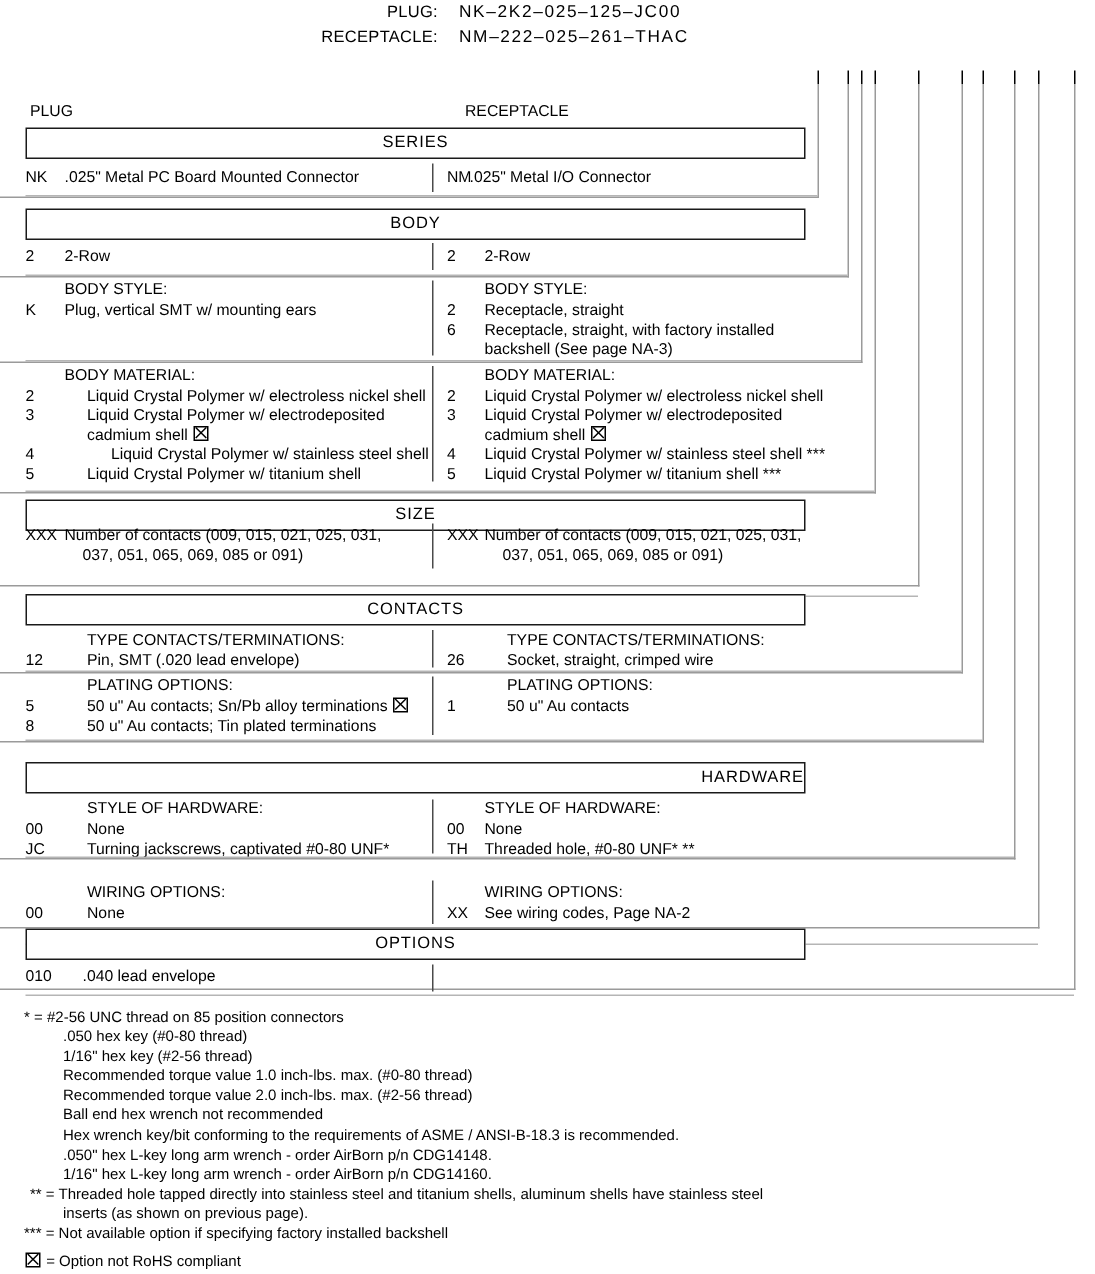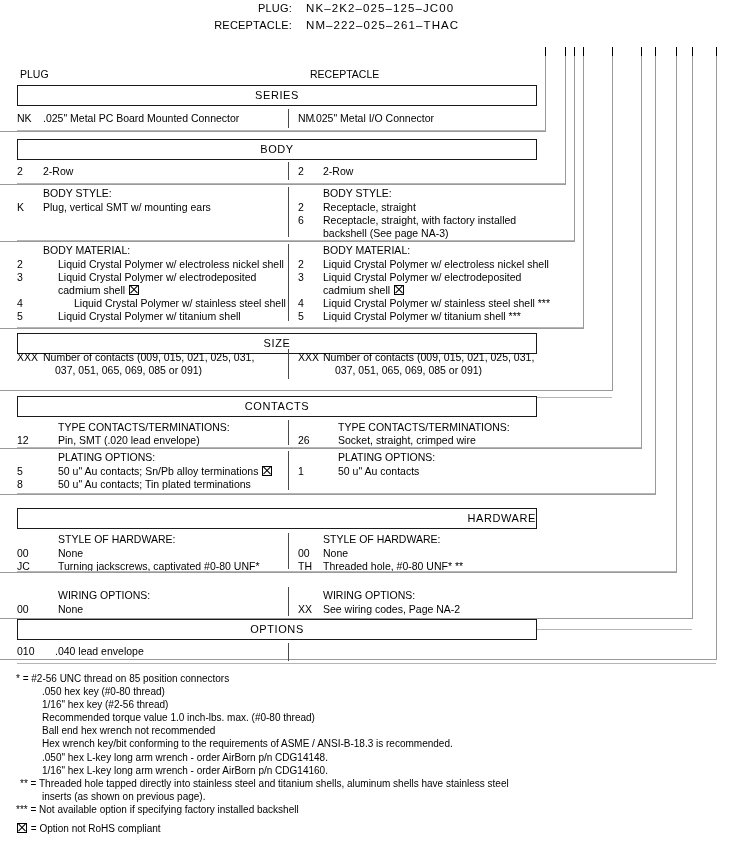--- a/index.html
+++ b/index.html
@@ -245,20 +245,21 @@
 </div>
 
 <div id="footnotes">
   <div class="fn-line">
     <span>* =</span>
     <span>#2-56 UNC thread on 85 position connectors</span>
   </div>
   <div class="fn-line fn-ind">.050 hex key (#0-80 thread)</div>
   <div class="fn-line fn-ind">1/16" hex key (#2-56 thread)</div>
   <div class="fn-line fn-ind">Recommended torque value 1.0 inch-lbs. max. (#0-80 thread)</div>
+  <div class="fn-line fn-ind">Recommended torque value 2.0 inch-lbs. max. (#2-56 thread)</div>
   <div class="fn-line fn-ind">Ball end hex wrench not recommended</div>
   <div class="fn-line fn-ind">Hex wrench key/bit conforming to the requirements of ASME / ANSI-B-18.3 is recommended.</div>
   <div class="fn-line fn-ind">.050" hex L-key long arm wrench - order AirBorn p/n CDG14148.</div>
   <div class="fn-line fn-ind">1/16" hex L-key long arm wrench - order AirBorn p/n CDG14160.</div>
 
   <div class="fn-line" style="padding-left:4px;">
     <span>** =</span>
     <span>Threaded hole tapped directly into stainless steel and titanium shells, aluminum shells have stainless steel</span>
   </div>
   <div class="fn-line fn-ind2">inserts (as shown on previous page).</div>

